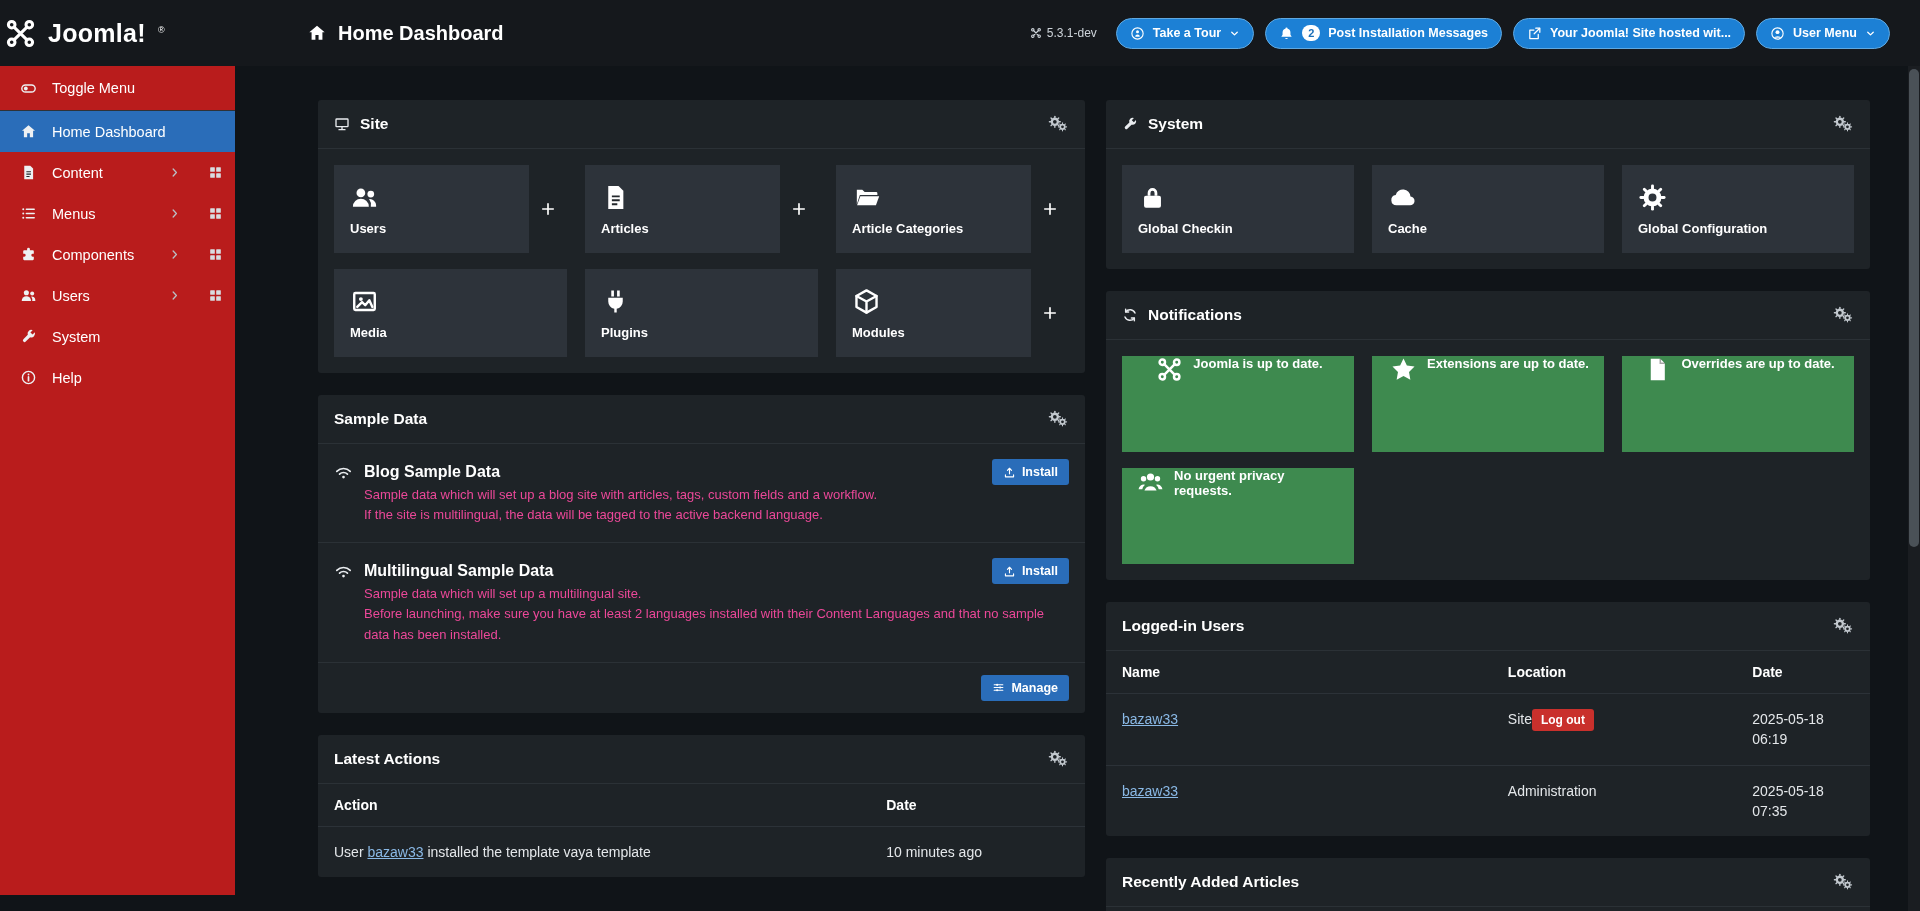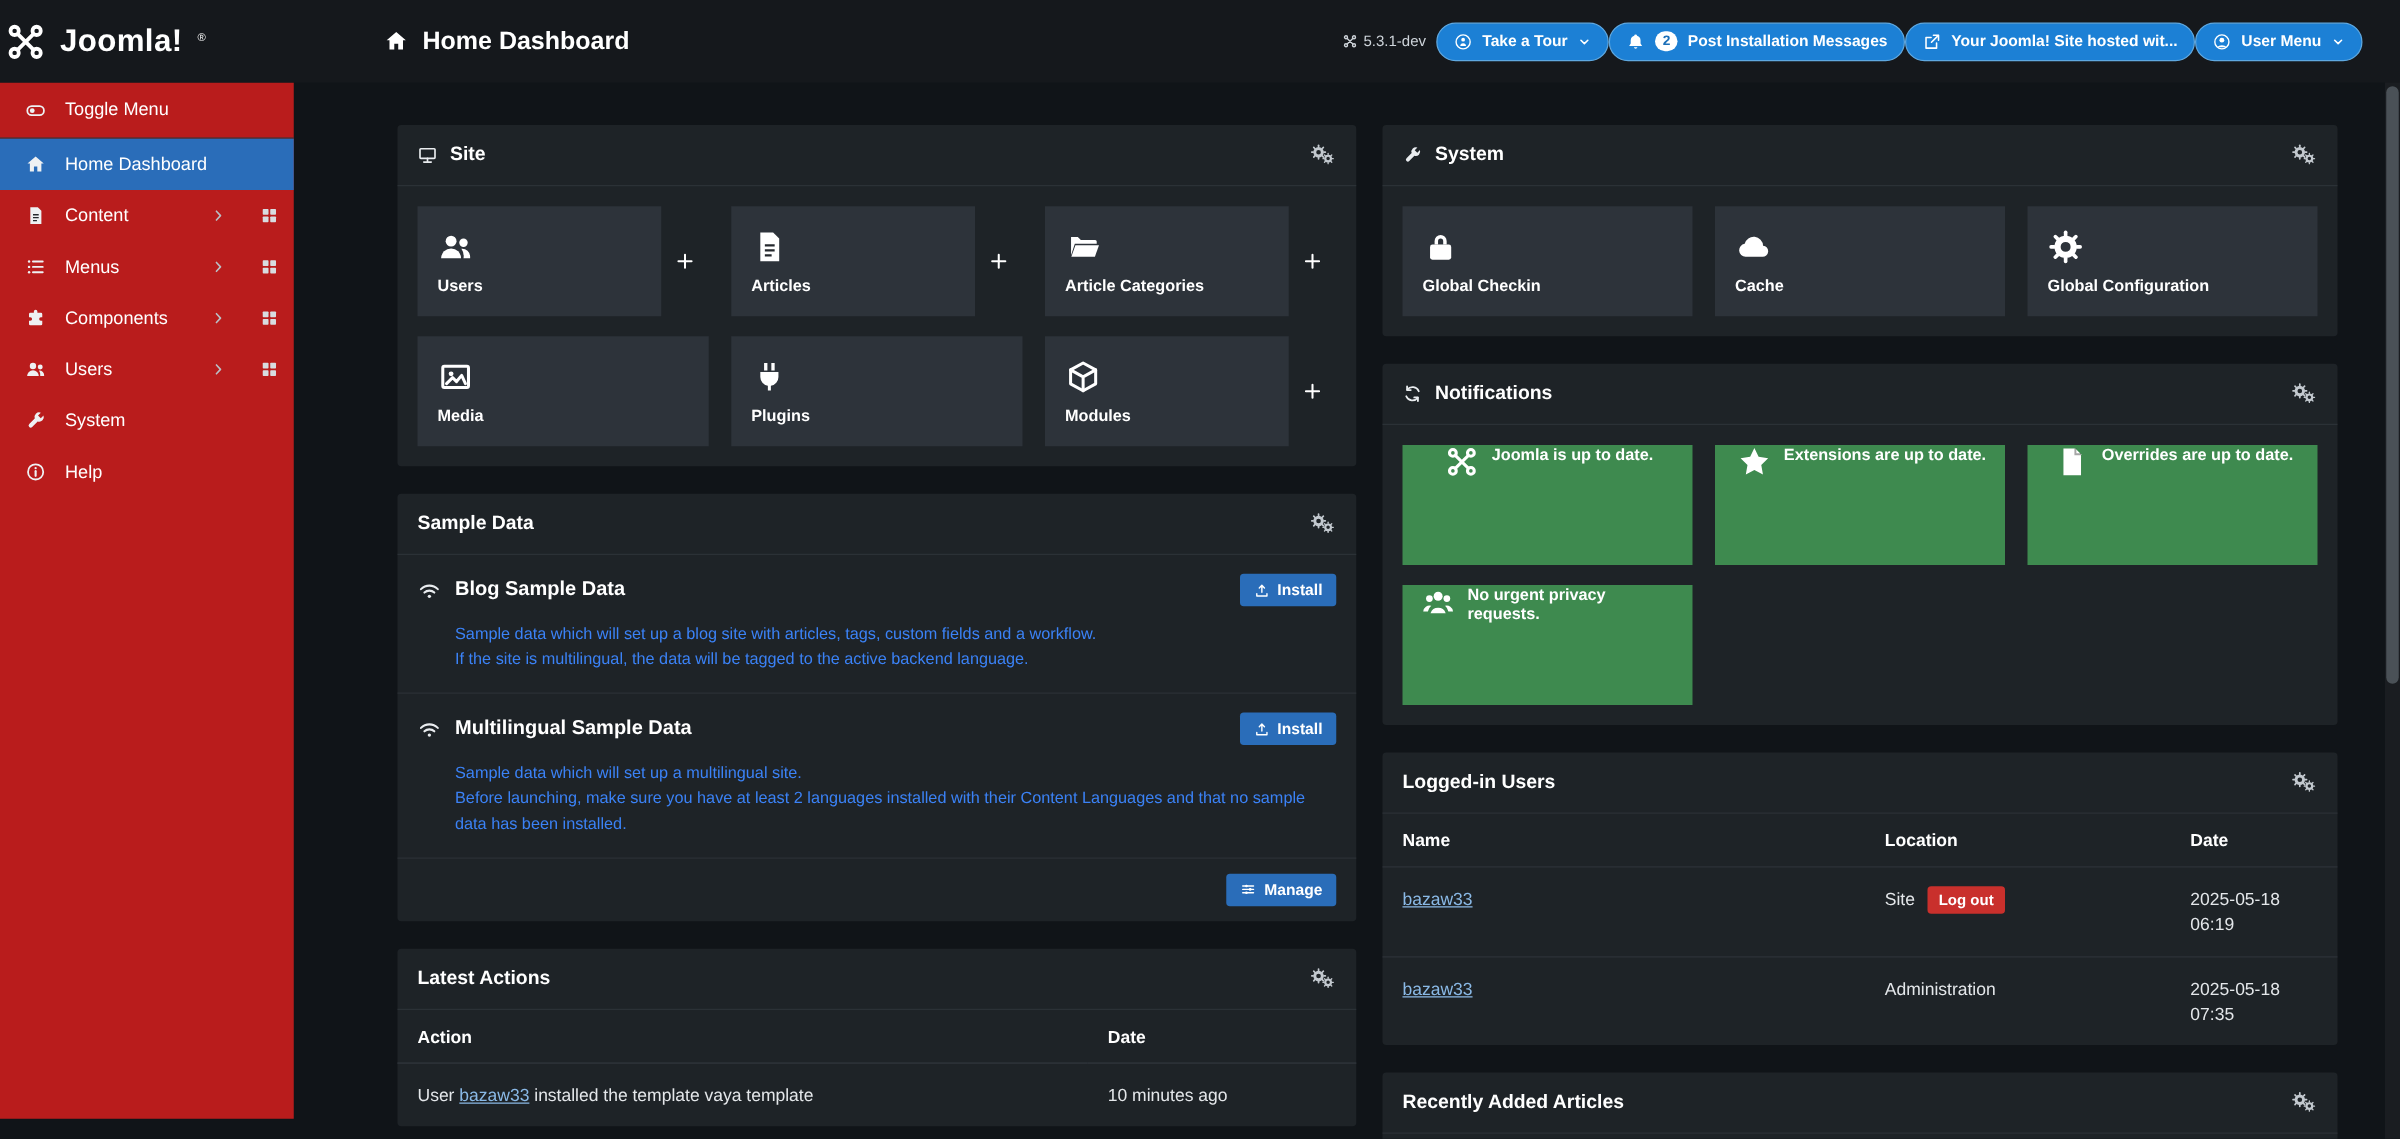--- a/index.html
+++ b/index.html
@@ -10,21 +10,21 @@
 
   
   header{position:absolute;top:0;left:0;width:100%;height:66px;background:#15181c;display:flex;align-items:center;z-index:5}
   .logo{width:285px;display:flex;align-items:center;gap:11px;padding-left:4px;cursor:pointer}
   .logo-ic{font-size:33px;color:#fff}
   .logo-text{font-size:25px;font-weight:800;color:#fff;letter-spacing:.3px}
   .logo-mark{font-size:9px;color:#fff;align-self:flex-start;margin:8px 0 0 1px}
   .page-head{display:flex;align-items:center;gap:11px;padding-left:22px}
   .page-head .ic{font-size:20px;color:#fff}
   h1{font-size:20px;font-weight:700;color:#fff}
-  .head-right{margin-left:auto;display:flex;align-items:center;padding-right:30px}
+  .head-right{margin-left:auto;display:flex;align-items:center;gap:11px;padding-right:30px}
   .version{display:flex;align-items:center;gap:5px;font-size:12px;color:#ced4da;margin-right:8px}
   .version .ic{font-size:12px;color:#ced4da}
   .pill{height:31px;border-radius:16px;background:#1c80d5;border:1px solid #5fa8e0;display:flex;align-items:center;gap:8px;padding:0 13px;color:#fff;font-size:12.5px;font-weight:700;cursor:pointer;white-space:nowrap}
   .pill .ic{font-size:15px}
   .pill .chev{font-size:11px}
   .badge{background:#fff;color:#1c6fb8;font-size:11px;font-weight:700;border-radius:9px;padding:1px 6px;line-height:14px}
 
   
   nav{position:absolute;top:66px;left:0;width:235px;bottom:16px;background:#b91c1c}
   .side-item{height:41px;display:flex;align-items:center;gap:13px;padding:0 12px 0 18px;color:#fff;font-size:14.5px;cursor:pointer}
@@ -61,34 +61,34 @@
   .n-label{font-size:13px;font-weight:700}
 
   
   .sd-item{padding:15px 16px 17px}
   .sd-item + .sd-item{border-top:1px solid #2b3136}
   .sd-title-row{display:flex;align-items:center;gap:11px}
   .sd-ic{font-size:19px;color:#e9ecef}
   .sd-title{font-size:16px;font-weight:700;color:#fff;flex:1}
   .btn{display:inline-flex;align-items:center;gap:6px;background:#2a6db9;color:#fff;font-size:12.5px;font-weight:700;border:none;border-radius:3px;padding:6px 11px;cursor:pointer;font-family:inherit}
   .btn .ic{font-size:13px}
-  .sd-desc{margin:12px 0 0 30px;font-size:13px;color:#3b82f6;line-height:1.55}
+  .sd-desc{margin:0 0 0 30px;font-size:13px;color:#ec4899;line-height:1.55}
   .manage-row{border-top:1px solid #2b3136;padding:12px 16px;display:flex;justify-content:flex-end}
 
   
   table{width:100%;border-collapse:collapse}
   th{text-align:left;font-size:14px;font-weight:700;color:#fff;padding:13px 16px;border-bottom:1px solid #2c3238}
   td{font-size:14px;color:#e4e7ea;padding:15px 16px;vertical-align:top;line-height:1.45}
   tbody tr + tr td{border-top:1px solid #2c3238}
   .lu-table th:nth-child(1){width:50.5%}
   .lu-table th:nth-child(2){width:32%}
   .lu-table th:nth-child(3){width:17.5%}
   .la-table th:nth-child(1){width:72%}
   .link{color:#8ab9e6;text-decoration:underline;cursor:pointer}
-  .btn-danger{background:#c9302c;color:#fff;font-size:12px;font-weight:700;border:none;border-radius:3px;padding:4px 9px;margin-left:10px;cursor:pointer;font-family:inherit}
+  .btn-danger{background:#c9302c;color:#fff;font-size:12px;font-weight:700;border:none;border-radius:3px;padding:4px 9px;cursor:pointer;font-family:inherit}
 
   
   .scrollbar{position:absolute;right:0;top:66px;bottom:0;width:12px;background:#1a1d21;z-index:6}
   .scroll-thumb{position:absolute;left:1px;top:3px;width:10px;height:478px;background:#4a5157;border-radius:5px;cursor:grab}
 </style>
 </head>
 <body>
 
 <header>
   <div class="logo">

